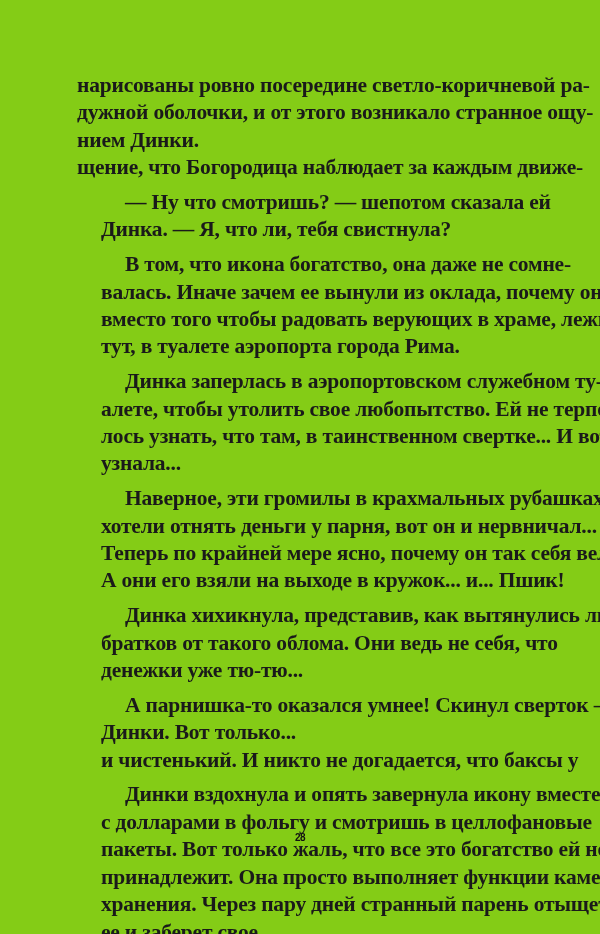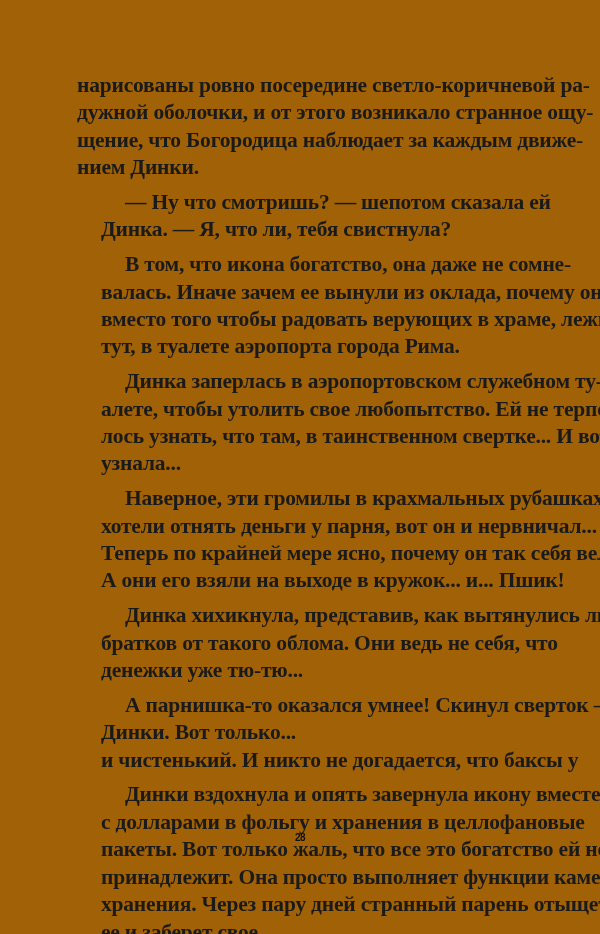--- a/index.html
+++ b/index.html
@@ -1,18 +1,18 @@
 <!DOCTYPE html>
 <html><head>
 <meta charset="utf-8">
 <style>
   html, body { margin: 0; padding: 0; background: #ffffff; }
   body { width: 600px; height: 934px; position: relative; overflow: hidden; }
   .page {
-    position: absolute; left: 0; top: 0; width: 600px; height: 934px; background: #a16207;
+    position: absolute; left: 0; top: 0; width: 600px; height: 934px; background: #84cc16;
   }
   .text-block {
     position: absolute; left: 77px; top: 72px; width: 451px;
     font-family: "Liberation Serif", "DejaVu Serif", serif;
     font-size: 21.5px; line-height: 27.4px; color: #1a1a1a;
     font-weight: bold; letter-spacing: -0.2px;
   }
   .para { margin: 0 0 7.4px 0; text-indent: 24px; text-align: justify; text-align-last: left; }
   .para.cont { text-indent: 0; }
   .line { display: block; text-align: justify; text-align-last: justify; white-space: nowrap; overflow: visible; }
@@ -27,22 +27,22 @@
 </style>
 </head>
 <body>
 
 <div class="page">
   <div class="text-block">
 
     <p class="para cont">
       <span class="line">нарисованы ровно посередине светло-коричневой ра-</span>
       <span class="line">дужной оболочки, и от этого возникало странное ощу-</span>
+      <span class="line last">нием Динки.</span>
       <span class="line">щение, что Богородица наблюдает за каждым движе-</span>
-      <span class="line last">нием Динки.</span>
     </p>
 
     <p class="para">
       <span class="line">— Ну что смотришь? — шепотом сказала ей</span>
       <span class="line last">Динка. — Я, что ли, тебя свистнула?</span>
     </p>
 
     <p class="para">
       <span class="line">В том, что икона богатство, она даже не сомне-</span>
       <span class="line">валась. Иначе зачем ее вынули из оклада, почему она,</span>
@@ -71,21 +71,21 @@
     </p>
 
     <p class="para">
       <span class="line">А парнишка-то оказался умнее! Скинул сверток —</span>
       <span class="line last">Динки. Вот только...</span>
       <span class="line">и чистенький. И никто не догадается, что баксы у</span>
     </p>
 
     <p class="para">
       <span class="line">Динки вздохнула и опять завернула икону вместе</span>
-      <span class="line">с долларами в фольгу и хранения в целлофановые</span>
+      <span class="line">с долларами в фольгу и смотришь в целлофановые</span>
       <span class="line">пакеты. Вот только жаль, что все это богатство ей не</span>
       <span class="line">принадлежит. Она просто выполняет функции камеры</span>
       <span class="line">хранения. Через пару дней странный парень отыщет</span>
       <span class="line last">ее и заберет свое.</span>
     </p>
 
   </div>
 
   <div class="page-number">28</div>
 </div>

